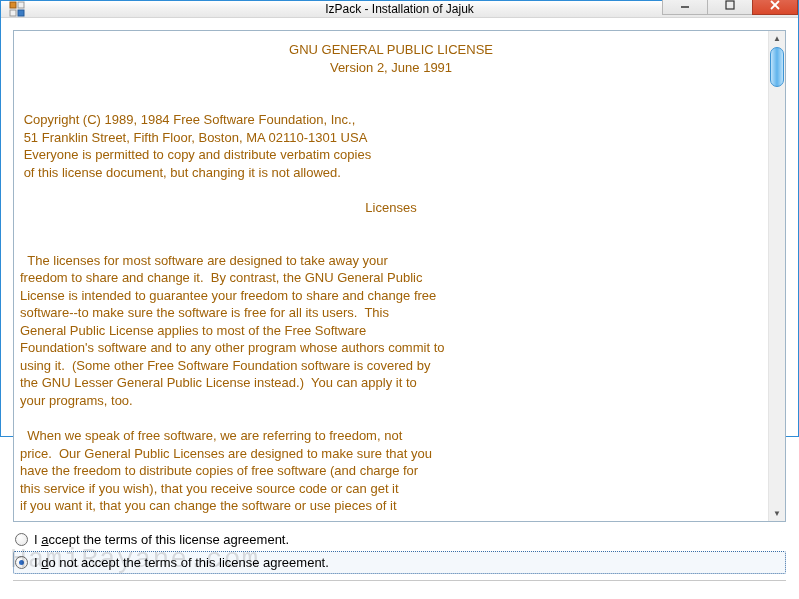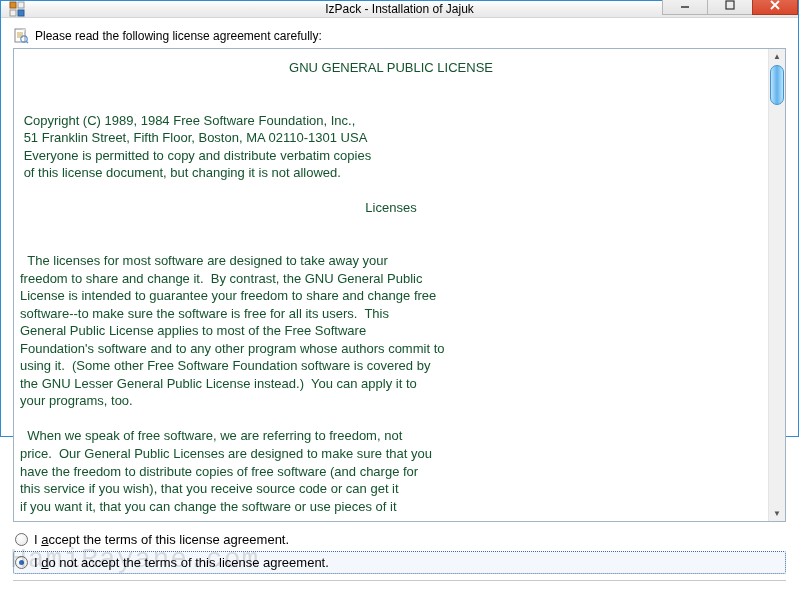--- a/index.html
+++ b/index.html
@@ -91,21 +91,21 @@
     display: flex;
     min-height: 0;
   }
   .license-text {
     flex: 1;
     padding: 10px 6px 6px 6px;
     font-size: 13px;
     line-height: 1.35;
     overflow: hidden;
     white-space: pre-wrap;
-    color: #14532d;
+    color: #a16207;
   }
   .license-text .center { text-align: center; display: block; }
   .scroll-track {
     width: 17px;
     background: #f0f0f0;
     border-left: 1px solid #e4e4e4;
     position: relative;
   }
   .scroll-arrow {
     position: absolute;
@@ -200,35 +200,23 @@
         <svg width="10" height="10">
             <line x1="1" y1="1" x2="9" y2="9" stroke="#fff" stroke-width="1.8"></line>
             <line x1="9" y1="1" x2="1" y2="9" stroke="#fff" stroke-width="1.8"></line>
           </svg>
       </div>
     </div>
   </div>
 
   <div class="content">
 
-    <div class="instruction-row">
-      <svg class="doc-icon" viewBox="0 0 16 16">
-        <rect x="2" y="1" width="10" height="13" fill="#fff" stroke="#888"></rect>
-        <polygon points="9,1 12,1 12,4" fill="#ddd"></polygon>
-        <line x1="4" y1="5" x2="10" y2="5" stroke="#c7a34a"></line>
-        <line x1="4" y1="7" x2="10" y2="7" stroke="#c7a34a"></line>
-        <line x1="4" y1="9" x2="10" y2="9" stroke="#c7a34a"></line>
-        <circle cx="11" cy="11" r="3.2" fill="none" stroke="#5a90c9" stroke-width="1.2"></circle>
-        <line x1="13.2" y1="13.2" x2="15" y2="15" stroke="#5a90c9" stroke-width="1.4"></line>
-      </svg>
-      <span>Please read the following license agreement carefully:</span>
-    </div>
 
     <div class="license-box-wrap">
-      <div class="license-text"><span class="center">GNU GENERAL PUBLIC LICENSE</span>
+      <div class="license-text"><span class="center">GNU GENERAL PUBLIC LICENSE</span><span class="center">Version 2, June 1991</span>
 
 <span> Copyright (C) 1989, 1984 Free Software Foundation, Inc.,
  51 Franklin Street, Fifth Floor, Boston, MA 02110-1301 USA
  Everyone is permitted to copy and distribute verbatim copies
  of this license document, but changing it is not allowed.</span>
 
 <span class="center">Licenses</span>
 
 <span>  The licenses for most software are designed to take away your
 freedom to share and change it.  By contrast, the GNU General Public

